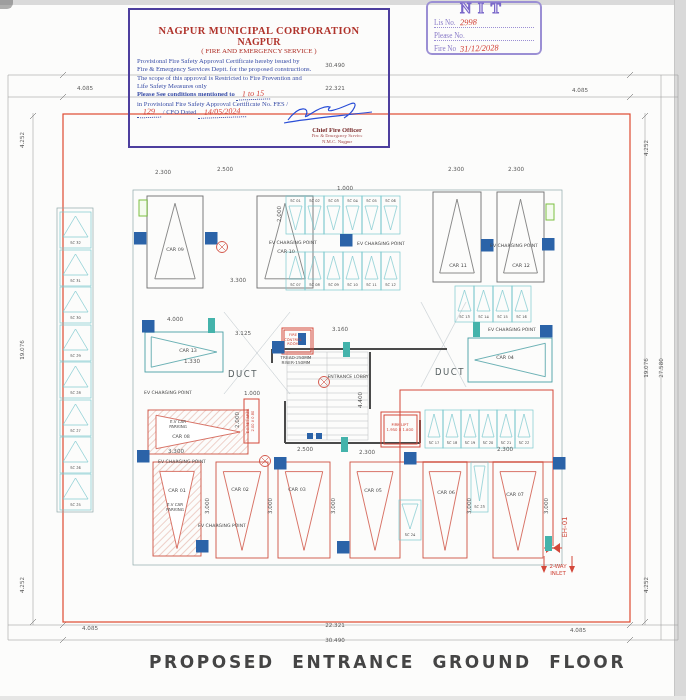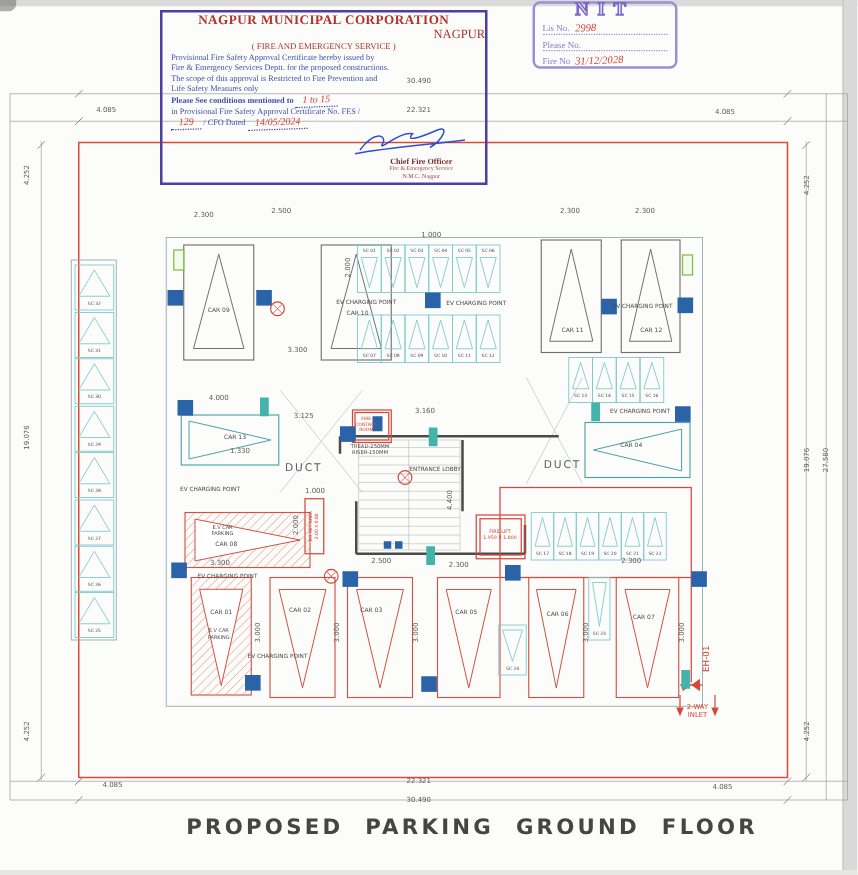--- a/index.html
+++ b/index.html
@@ -7,22 +7,22 @@
   #plan-svg{position:absolute;left:0;top:0}
   #labels{position:absolute;left:0;top:0;width:686px;height:700px;pointer-events:none}
   .lbl{position:absolute;transform:translate(-50%,-50%);white-space:pre-line;text-align:center;color:#4a4a4a;line-height:1.3}
   .scan-top{position:absolute;left:0;top:0;width:686px;height:5px;background:#dadada}
   .scan-right{position:absolute;right:0;top:0;width:11px;height:700px;background:#d9d9d9;border-left:1px solid #c6c6c6}
   .scan-corner{position:absolute;left:0;top:0;width:13px;height:9px;background:#6d6d6d;opacity:.55;border-radius:0 0 6px 0}
   .scan-bottom{position:absolute;left:0;bottom:0;width:686px;height:4px;background:#e6e6e5}
 
   
   .stamp{position:absolute;left:128px;top:8px;width:262px;height:140px;border:2px solid #4d3f9e;box-sizing:border-box;color:#3c50a8;font-family:"Liberation Serif",serif}
-  .st-t1{margin-top:1px;text-align:center;color:#b0342c;font-weight:bold;font-size:10.5px;letter-spacing:.4px}
-  .st-t2{text-align:right;color:#b0342c;font-weight:normal;font-size:10px}
+  .st-t1{margin-top:15px;text-align:center;color:#b0342c;font-weight:bold;font-size:10.5px;letter-spacing:.4px}
+  .st-t2{text-align:center;color:#b0342c;font-weight:bold;font-size:10px}
   .st-t3{text-align:center;color:#b0342c;font-weight:normal;font-size:7px;margin-bottom:2px}
   .st-body{padding:0 7px;font-size:6.6px;line-height:8.3px;text-align:justify}
   .st-line{padding:0 7px;font-size:6.6px;line-height:8.6px}
   .st-line .b{font-weight:bold}
   .hand{color:#d23f35;font-style:italic;font-size:8px;border-bottom:1px dotted #3c50a8;padding:0 6px;display:inline-block;transform:rotate(-2deg)}
   .sig{position:absolute;left:150px;top:88px}
   .st-sign{position:absolute;left:152px;top:116px;width:110px;text-align:center}
   .so{color:#7a2e2e;font-weight:bold;font-size:6.5px}
   .sd{color:#a34848;font-size:4.8px;line-height:5.6px}
 
@@ -413,14 +413,14 @@
   <div class="nit-row">
     <span>Please No.</span>
   </div>
   <div class="nit-row" style="border-bottom:none">
     <span>Fire No</span>
     <span class="v">31/12/2028</span>
   </div>
 </div>
 
 <div id="title">
-  <div>PROPOSED PARKING GROUND FLOOR</div>
+  <div>PROPOSED ENTRANCE GROUND FLOOR</div>
 </div>
 
 </body></html>

